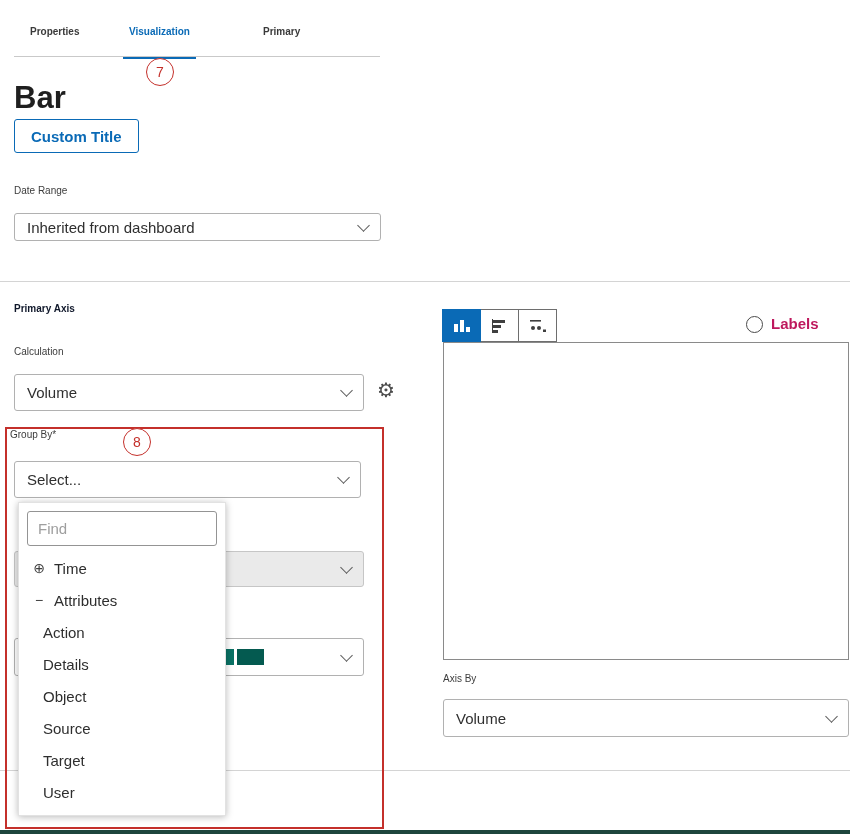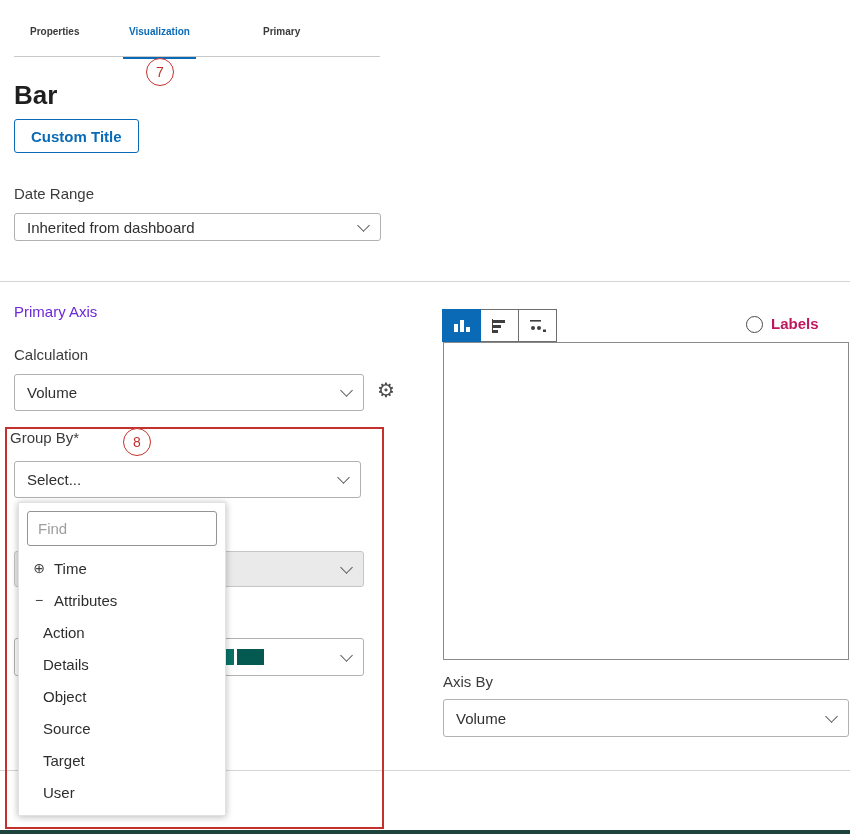--- a/index.html
+++ b/index.html
@@ -17,28 +17,28 @@
   
   .ann-circle{position:absolute;width:26px;height:26px;border:1.5px solid #c4302b;border-radius:50%;
               background:#fff;color:#c4302b;font-size:14px;font-weight:400;display:flex;
               align-items:center;justify-content:center;z-index:7;}
   .c7{left:146px;top:58px;}
   .c8{left:123px;top:428px;}
   .ann-rect{position:absolute;left:5px;top:427px;width:379px;height:402px;border:2px solid #c4302b;
             box-sizing:border-box;z-index:6;pointer-events:none;}
 
   
-  .title{position:absolute;left:14px;top:80px;margin:0;font-size:26px;font-weight:700;color:#1f1f1f;}
+  .title{position:absolute;left:14px;top:80px;margin:0;font-size:31px;font-weight:700;color:#1f1f1f;}
   .btn-outline{position:absolute;left:14px;top:119px;height:34px;padding:0 16px;background:#fff;
                border:1px solid #0a6ab6;border-radius:3px;color:#0a6ab6;font-size:15px;font-weight:700;
                font-family:"Liberation Sans",sans-serif;cursor:pointer;}
 
   
-  .label{position:absolute;font-size:15px;color:#3c3c3c;}
-  .label.bold{font-weight:400;color:#6d28d9;}
+  .label{position:absolute;font-size:10px;color:#3c3c3c;}
+  .label.bold{font-weight:700;color:#0f172a;}
   .lbl-daterange{left:14px;top:185px;}
   .lbl-primary{left:14px;top:303px;}
   .lbl-calc{left:14px;top:346px;}
   .lbl-groupby{left:10px;top:429px;z-index:6;}
   .lbl-sortby{left:443px;top:673px;}
   .divider{position:absolute;height:1px;background:#d4d4d4;left:0;width:850px;}
   .div-2{top:281px;}
   .div-3{top:770px;z-index:0;}
 
   

